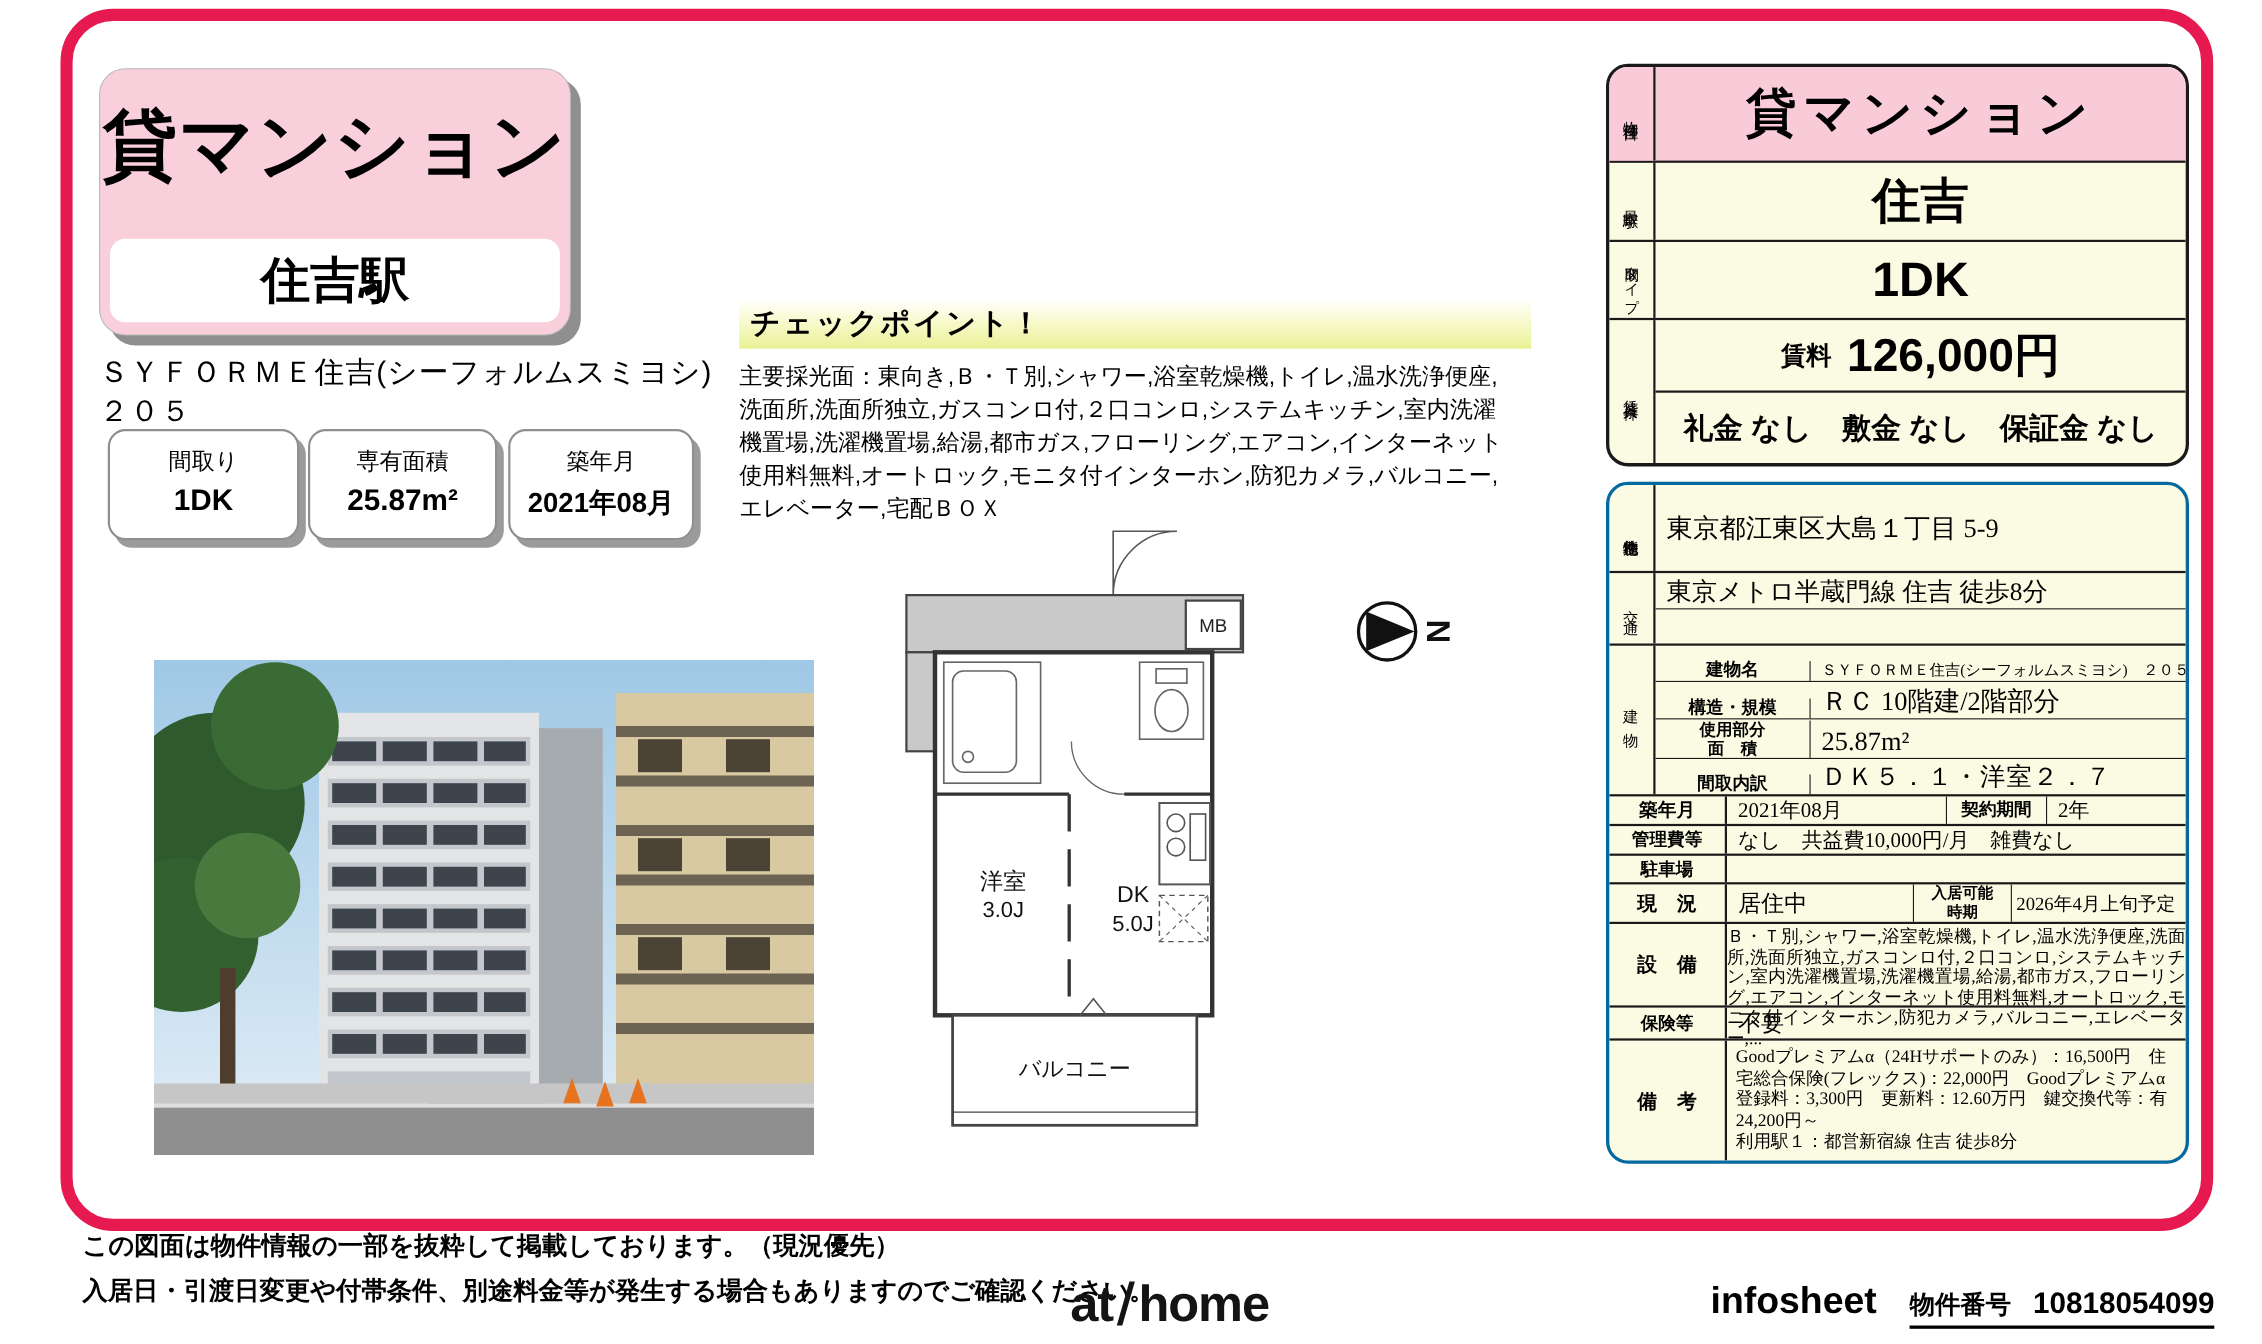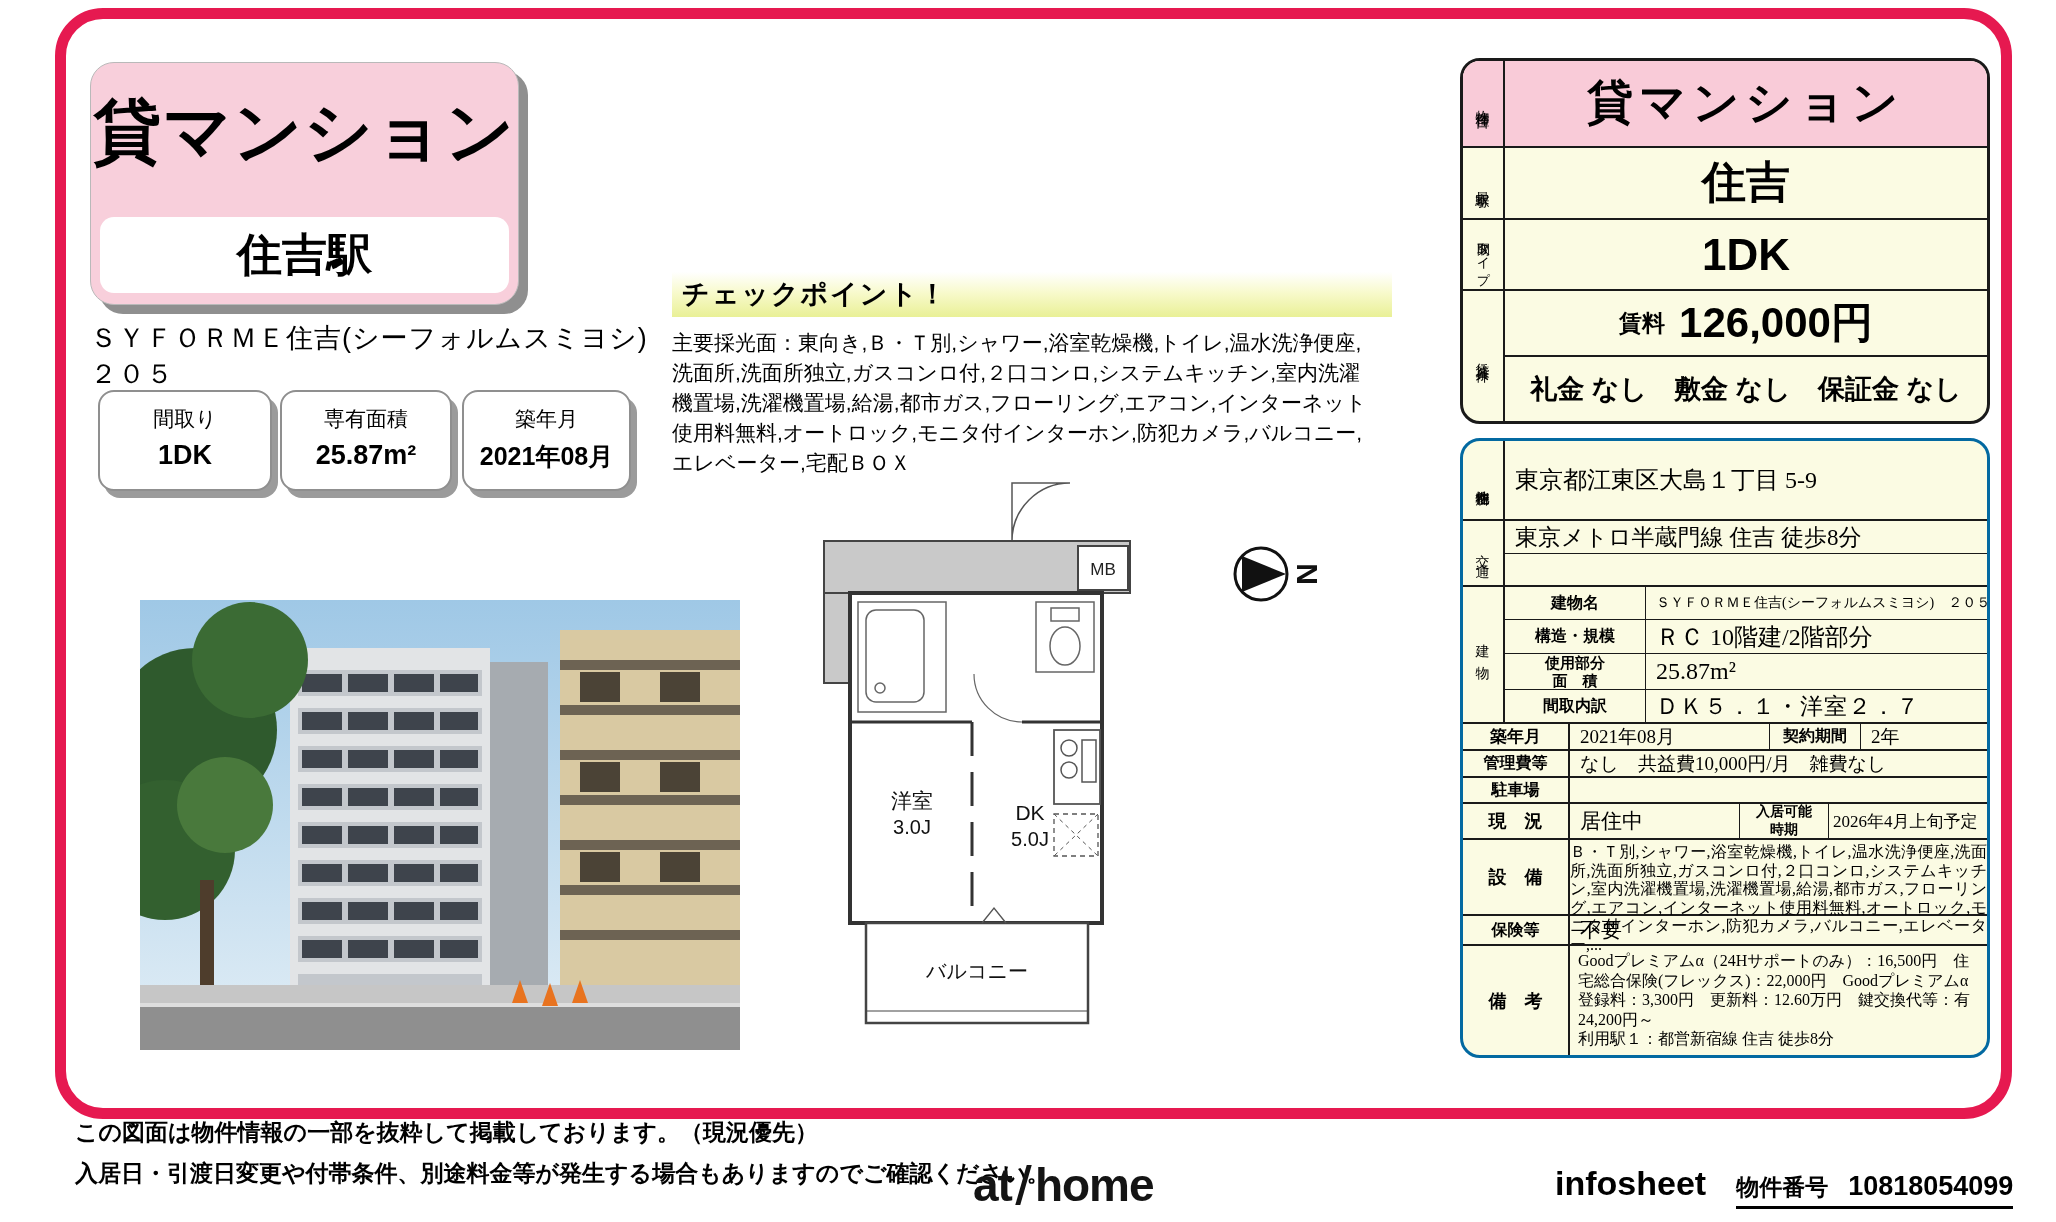--- a/index.html
+++ b/index.html
@@ -44,21 +44,21 @@
 
   
   .det-table{left:1460px;top:438px;width:524px;height:614px;border:3px solid #0369a1;border-radius:20px;
              overflow:hidden;background:#fbfbe3;display:flex;flex-direction:column;font-size:20px;}
   .drow{display:flex;border-bottom:2px solid #1a1a1a;box-sizing:border-box;}
   .drow:last-child{border-bottom:none;}
   .dlabel-v{width:40px;border-right:2px solid #1a1a1a;display:flex;align-items:center;justify-content:center;font-size:14px;flex:none;}
   .dlabel-h{width:105px;border-right:2px solid #1a1a1a;display:flex;align-items:center;justify-content:center;
             font-size:18px;font-weight:600;flex:none;text-align:center;}
   .dval{flex:1;display:flex;align-items:center;padding-left:10px;font-family:"Liberation Serif","DejaVu Serif",serif;}
-  .subrow{display:flex;border-bottom:1.5px solid #1a1a1a;box-sizing:border-box;}
+  .subrow{display:flex;border-bottom:1.5px solid #1a1a1a;box-sizing:border-box;align-items:flex-end;}
   .subrow:last-child{border-bottom:none;}
   .sublabel{width:140px;border-right:1.5px solid #1a1a1a;display:flex;align-items:center;justify-content:center;
             font-size:16px;font-weight:600;flex:none;text-align:center;line-height:1.15;}
 
   
   .footer-note{left:75px;top:1112px;font-size:23px;line-height:41px;font-weight:600;}
   .athome{left:950px;top:1158px;display:flex;align-items:center;margin-left:23px;}
   .athome .word{font-size:46px;font-weight:800;letter-spacing:-1px;color:#141414;}
   .athome .slash{width:5px;height:40px;background:#141414;transform:skewX(-16deg);margin:0 9px;}
   .infosheet-block{left:1555px;top:1164px;display:flex;align-items:baseline;}

